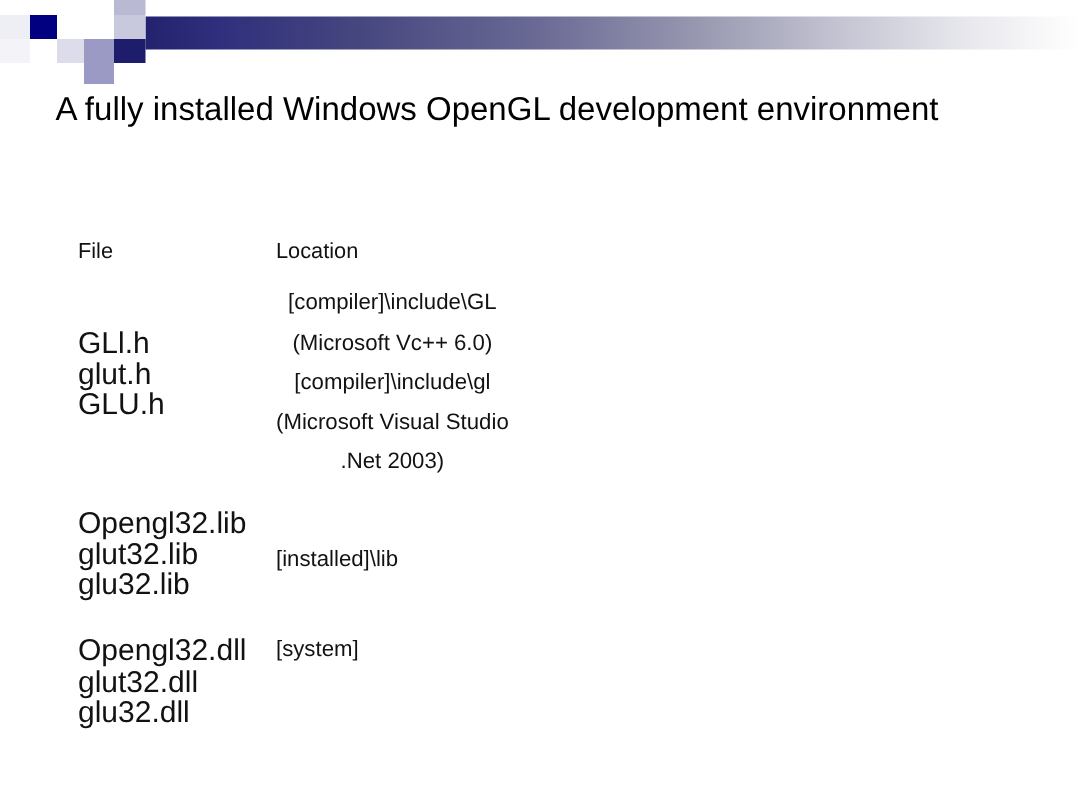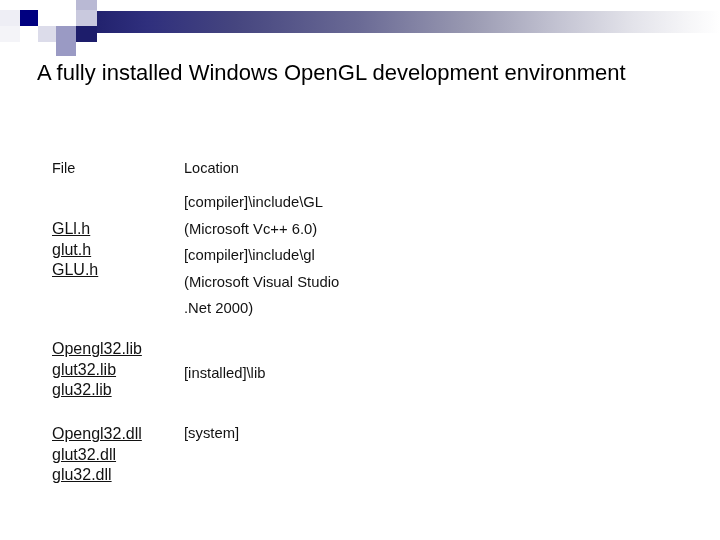--- a/index.html
+++ b/index.html
@@ -87,30 +87,29 @@
   .col-location {
     left: 184px;
   }
   .hdr {
     font-size: 14.5px;
     line-height: 18px;
     top: 144px;
     font-weight: normal;
   }
   .file-cell {
-    font-size: 16px;
+    font-size: 20px;
     line-height: 20.5px;
-    text-decoration: underline;
   }
   .loc-cell {
     font-size: 14.8px;
     line-height: 26.5px;
   }
   #file-group-1  { top: 204px; }
-  #loc-group-1   { top: 174px; }
+  #loc-group-1   { top: 174px; text-align: center; }
   #file-group-2  { top: 324px; }
   #loc-group-2   { top: 345px; }
   #file-group-3  { top: 409px; }
   #loc-group-3   { top: 405px; }
 </style>
 </head>
 <body>
 
 <div id="header-decoration">
   <div id="gradient-bar-fade-left"></div>
@@ -133,21 +132,21 @@
 </div>
 
 <div id="slide-title">A fully installed Windows OpenGL development environment</div>
 
 <div id="content-table">
 
   <div class="cell col-file hdr">File</div>
   <div class="cell col-location hdr">Location</div>
 
   <div class="cell col-file file-cell" id="file-group-1"><div>GLl.h</div><div>glut.h</div><div>GLU.h</div></div>
-  <div class="cell col-location loc-cell" id="loc-group-1"><div>[compiler]\include\GL</div><div>(Microsoft Vc++ 6.0)</div><div>[compiler]\include\gl</div><div>(Microsoft Visual Studio</div><div>.Net 2000)</div></div>
+  <div class="cell col-location loc-cell" id="loc-group-1"><div>[compiler]\include\GL</div><div>(Microsoft Vc++ 6.0)</div><div>[compiler]\include\gl</div><div>(Microsoft Visual Studio</div><div>.Net 2003)</div></div>
 
   <div class="cell col-file file-cell" id="file-group-2"><div>Opengl32.lib</div><div>glut32.lib</div><div>glu32.lib</div></div>
   <div class="cell col-location loc-cell" id="loc-group-2"><div>[installed]\lib</div></div>
 
   <div class="cell col-file file-cell" id="file-group-3"><div>Opengl32.dll</div><div>glut32.dll</div><div>glu32.dll</div></div>
   <div class="cell col-location loc-cell" id="loc-group-3"><div>[system]</div></div>
 
 </div>
 
 </body></html>

